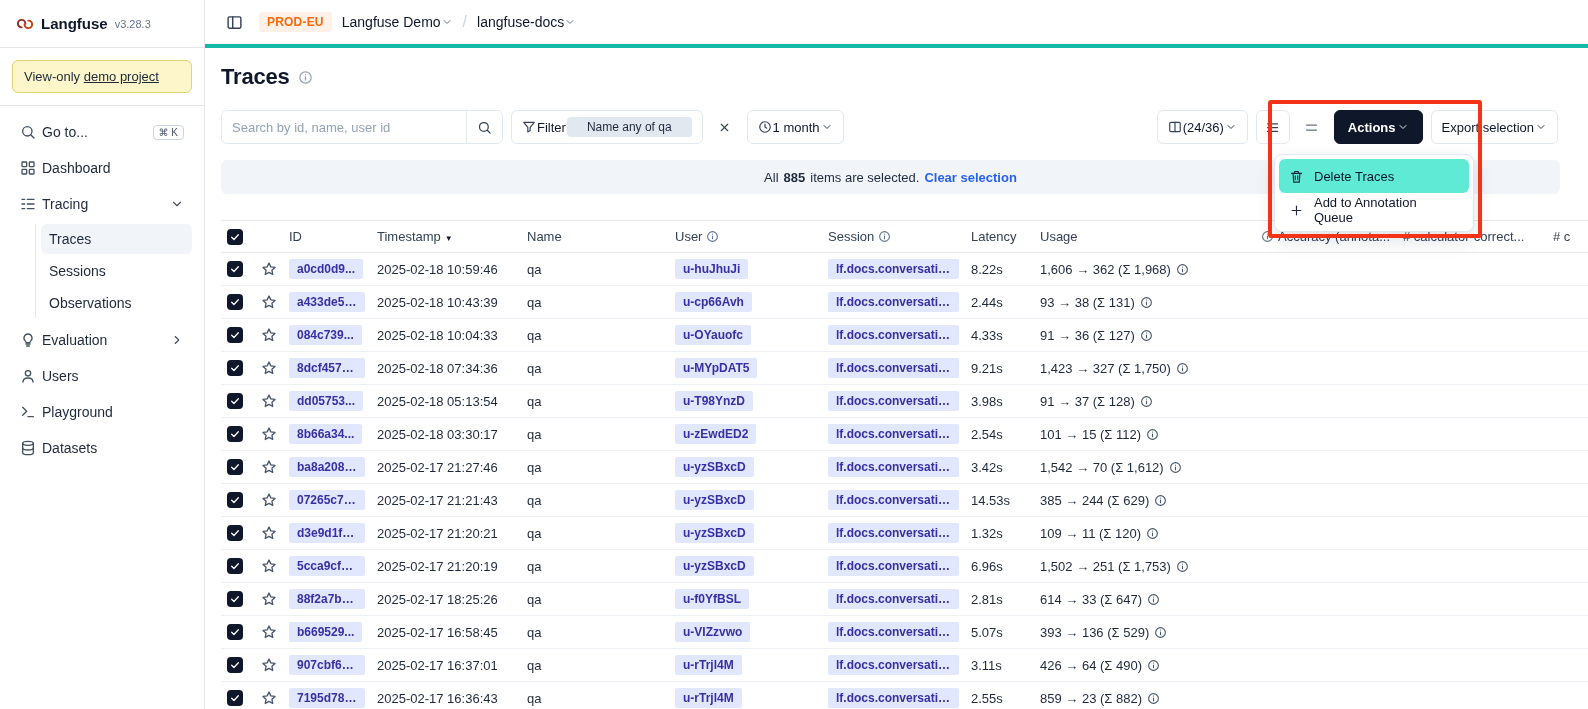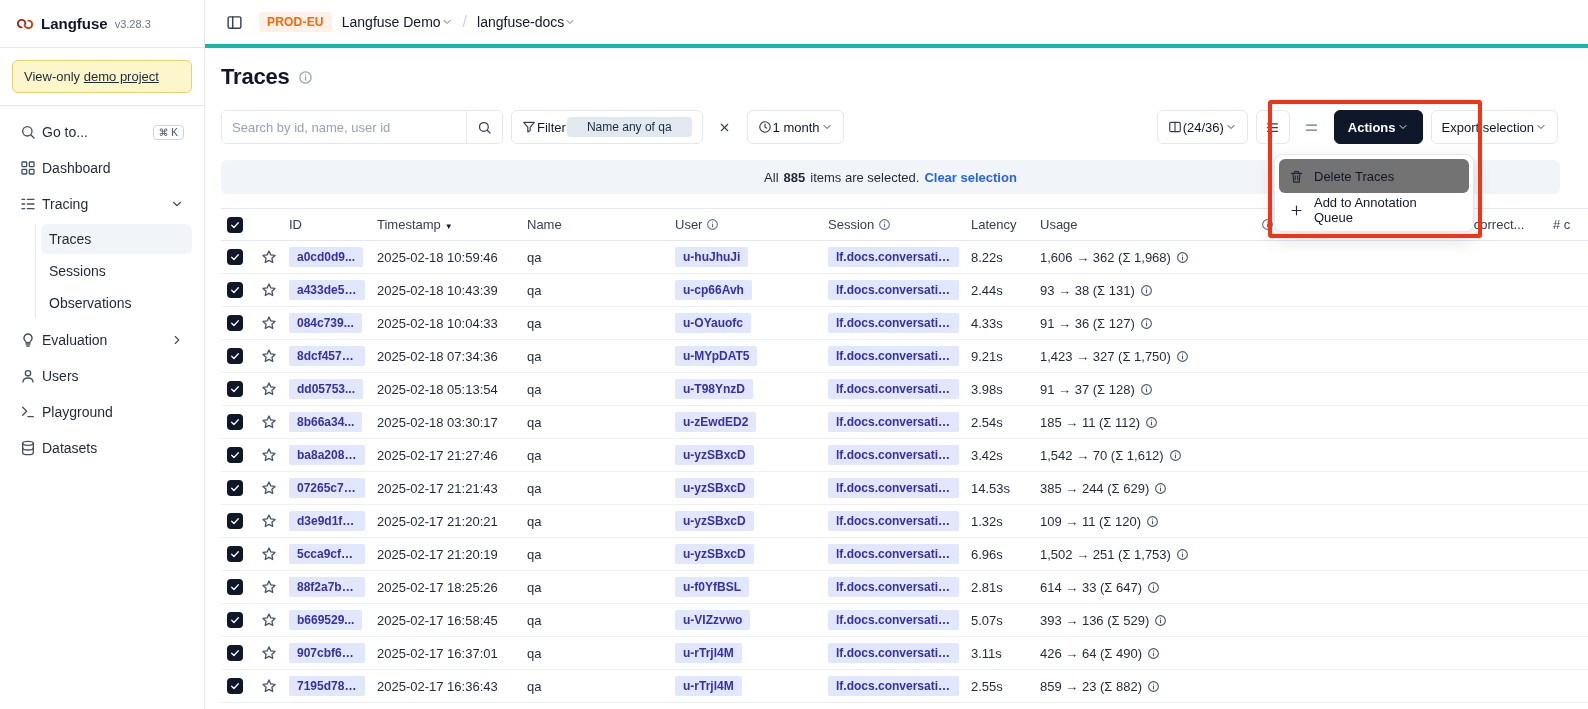--- a/index.html
+++ b/index.html
@@ -64,21 +64,21 @@
   .chev { width: 12px !important; height: 12px !important; color: #64748b; }
   .actions-btn { background: #0f172a; border-color: #0f172a; color: #fff; font-weight: 600; padding: 0 13px; }
   .actions-btn .chev { color: #e2e8f0; }
 
   .sel-banner { margin: 16px 28px 0 16px; height: 34px; background: #f1f5f9; border-radius: 6px;
     display: flex; align-items: center; justify-content: center; gap: 5px; font-size: 13px;
     color: #1e293b; flex: none; }
   .sel-banner b { font-weight: 700; }
   .sel-clear { color: #2563eb; font-weight: 600; cursor: pointer; }
 
-  .table-wrap { margin: 14px 0 0 16px; overflow: hidden; flex: 1; }
+  .table-wrap { margin: 26px 0 0 16px; overflow: hidden; flex: 1; }
   table { border-collapse: collapse; table-layout: fixed; width: 1386px; font-size: 13px; }
   thead th { text-align: left; font-weight: 500; color: #334155; height: 32px;
     border-top: 1px solid #e5e7eb; border-bottom: 1px solid #e5e7eb; padding: 0 6px;
     white-space: nowrap; overflow: hidden; }
   tbody td { height: 33px; border-bottom: 1px solid #edf1f6; padding: 0 6px; white-space: nowrap;
     overflow: hidden; color: #1e293b; }
   .badge { display: inline-block; max-width: 100%; background: #e0e7ff; color: #3730a3;
     font-size: 12px; font-weight: 600; padding: 3px 8px; border-radius: 2px; overflow: hidden;
     text-overflow: ellipsis; vertical-align: middle; cursor: pointer; }
   .cbx { width: 16px; height: 16px; background: #0f172a; border-radius: 4px; display: inline-grid;
@@ -89,21 +89,21 @@
   .th-ic-lead { margin-left: 0; margin-right: 4px; }
   .info-sm { width: 13px; height: 13px; color: #475569; vertical-align: -2px; margin-left: 5px; }
   .sort { font-size: 8px; margin-left: 4px; color: #0f172a; }
 
   
   .menu { position: absolute; top: 154px; right: 114px; width: 200px; background: #fff;
     border: 1px solid #e2e8f0; border-radius: 8px; box-shadow: 0 8px 20px rgba(15,23,42,.13);
     padding: 4px; z-index: 40; }
   .menu-item { height: 34px; display: flex; align-items: center; gap: 10px; padding: 0 10px;
     border-radius: 6px; font-size: 13px; cursor: pointer; color: #0f172a; }
-  .menu-item.hover { background: #737373; }
+  .menu-item.hover { background: #5eead4; }
   .menu-item .ic { width: 15px; height: 15px; color: #1e293b; stroke-width: 1.8; }
 
   
   .annotate { position: absolute; top: 100px; right: 106px; width: 214px; height: 138px;
     border: 4px solid #f23318; border-radius: 3px; z-index: 50; pointer-events: none; }
 
   .ic { fill: none; stroke: currentColor; stroke-width: 2; stroke-linecap: round; stroke-linejoin: round; }
 </style>
 </head>
 <body>
@@ -563,21 +563,21 @@
                 </span></td>
               <td><svg class="ic star">
                   <use href="#ic-star"></use>
                 </svg></td>
               <td><span class="badge">8b66a34...</span></td>
               <td>2025-02-18 03:30:17</td>
               <td>qa</td>
               <td><span class="badge">u-zEwdED2</span></td>
               <td><span class="badge">lf.docs.conversation...</span></td>
               <td>2.54s</td>
-              <td><span>185 → 11 (Σ 112)</span><svg class="ic info-sm">
+              <td><span>101 → 15 (Σ 112)</span><svg class="ic info-sm">
                   <use href="#ic-info"></use>
                 </svg></td>
               <td></td>
               <td></td>
               <td></td>
             </tr>
 
             <tr>
               <td><span class="cbx">
                   <svg class="ic">

